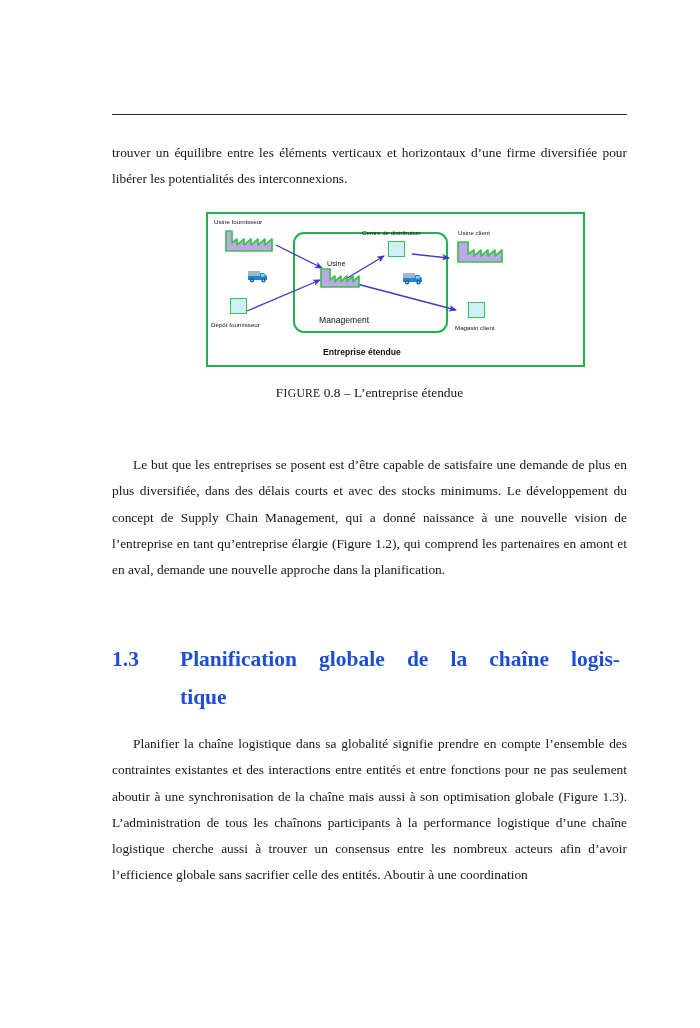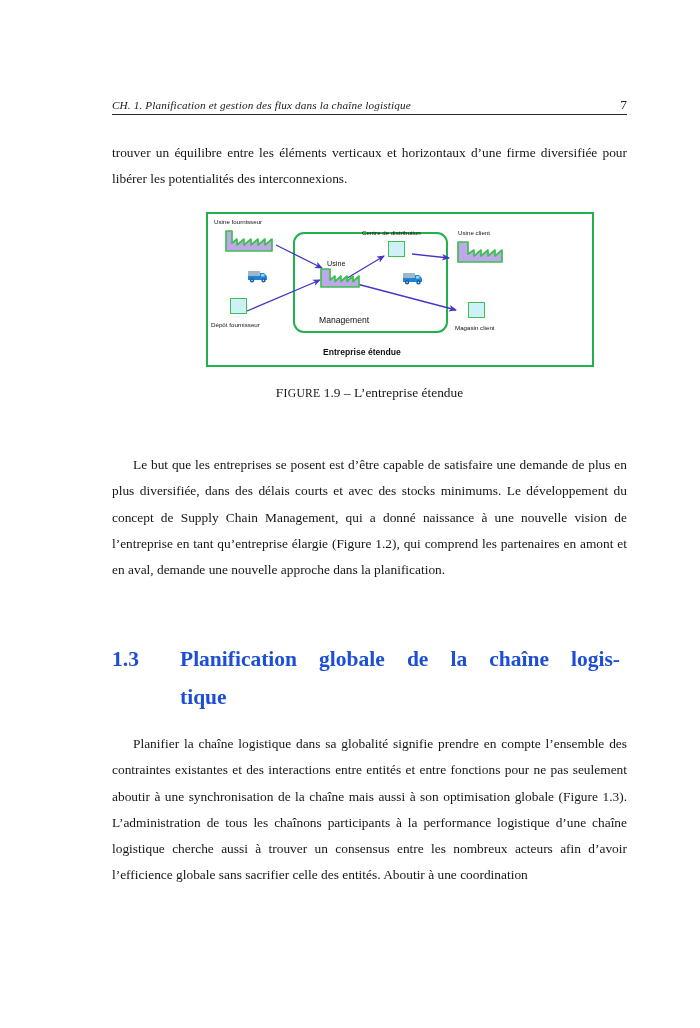--- a/index.html
+++ b/index.html
@@ -120,22 +120,23 @@
     font-size: 11.6px;
     letter-spacing: 0.3px;
   }
   .fig-caption .smcap .big { font-size: 13.4px; }
 
   
   .figure-wrap {
     position: absolute;
     left: 206px;
     top: 212px;
-    width: 388px;
+    width: 340px;
     height: 155px;
+    padding-left: 39px;
   }
   .outer-box {
     position: absolute;
     inset: 0;
     border: 2px solid #22b14c;
     background: #ffffff;
     box-sizing: border-box;
   }
   .inner-box {
     position: absolute;
@@ -181,24 +182,20 @@
     position: absolute;
     inset: 0;
     pointer-events: none;
   }
 </style>
 </head>
 <body>
 
 <div class="page">
 
-  <div class="header">
-    <span class="header-title">CH. 1. Planification et gestion des flux dans la chaîne logistique</span>
-    <span class="header-page">7</span>
-  </div>
   <div class="header-rule"></div>
 
   <div class="para" id="para-intro">trouver un équilibre entre les éléments verticaux et horizontaux d’une firme diversifiée pour libérer les potentialités des interconnexions.</div>
 
   <div class="figure-wrap">
     <div class="outer-box"></div>
     <div class="inner-box"></div>
 
     <svg class="arrows" width="326" height="155" viewBox="0 0 326 155">
       <defs>
@@ -273,21 +270,21 @@
     </div>
 
     <div class="depot icon" style="left:262px; top:90px;"></div>
     <div class="dlabel" style="left:249px; top:113px;">Magasin client</div>
 
     <div class="dlabel big" style="left:117px; top:136px;font-weight:bold;">Entreprise étendue</div>
   </div>
 
   <div class="fig-caption">
     <span class="smcap"><span class="big">F</span>IGURE</span>
-    <span>1.9</span>
+    <span>0.8</span>
     <span>–</span>
     <span>L’entreprise étendue</span>
   </div>
 
   <div class="para indent" id="para-but">Le but que les entreprises se posent est d’être capable de satisfaire une demande de plus en plus diversifiée, dans des délais courts et avec des stocks minimums. Le développement du concept de Supply Chain Management, qui a donné naissance à une nouvelle vision de l’entreprise en tant qu’entreprise élargie (Figure 1.2), qui comprend les partenaires en amont et en aval, demande une nouvelle approche dans la planification.</div>
 
   <div class="section-heading">
     <span class="num">1.3</span><span class="txt"><span>Planification globale de la chaîne logis-</span><span class="l2">tique</span></span>
   </div>
 

